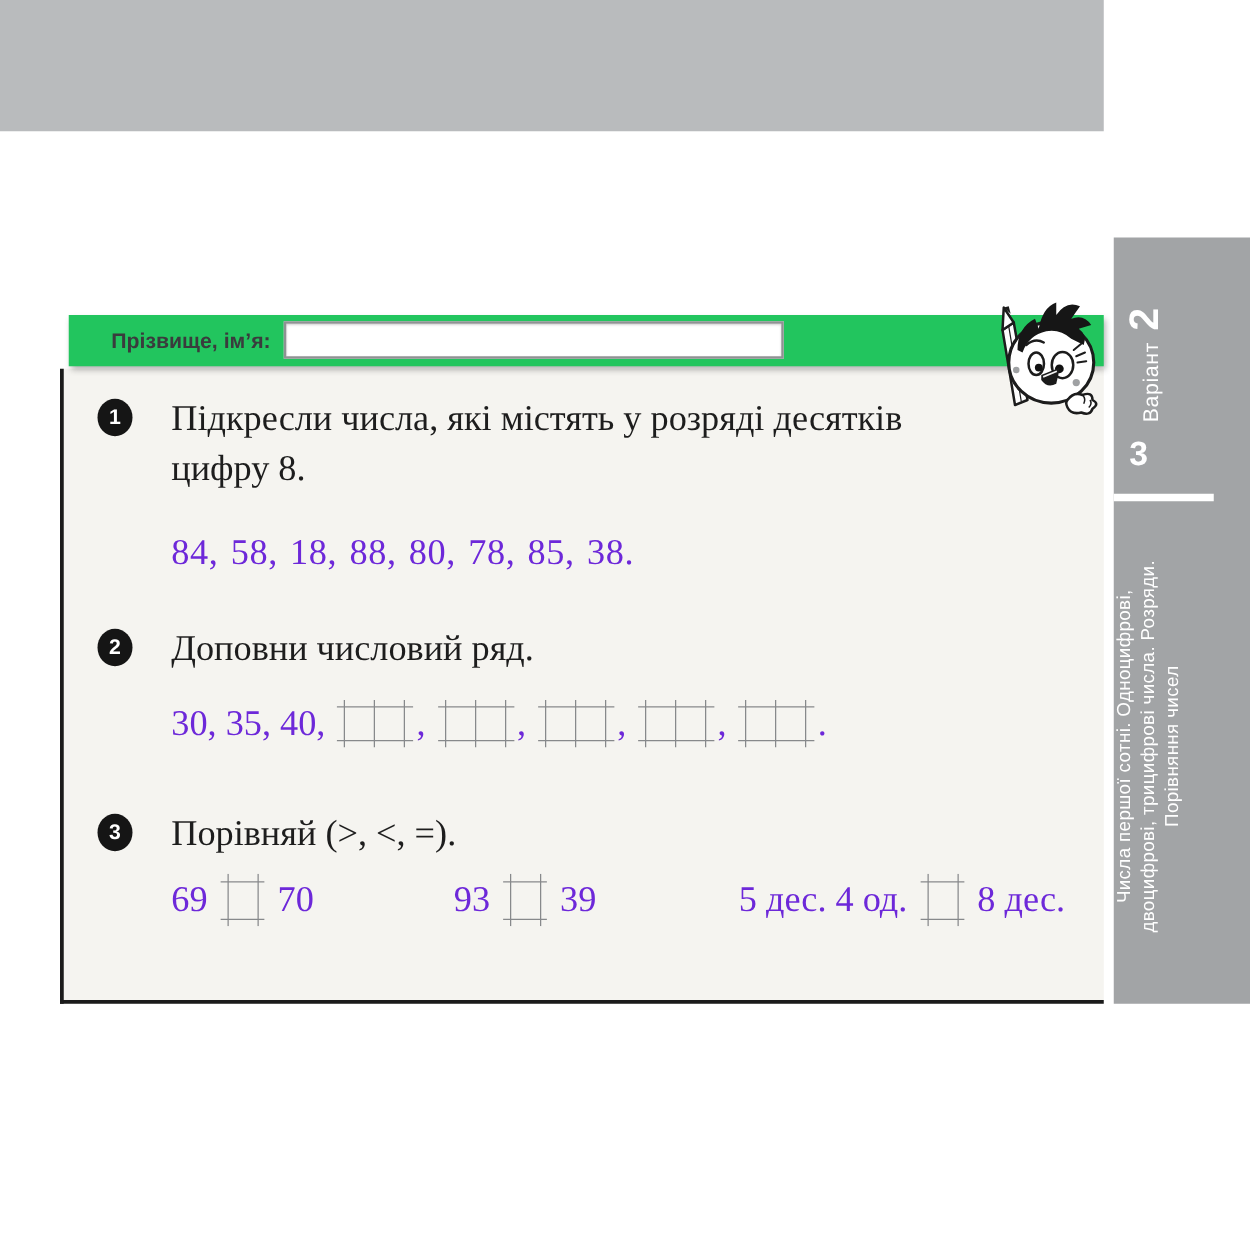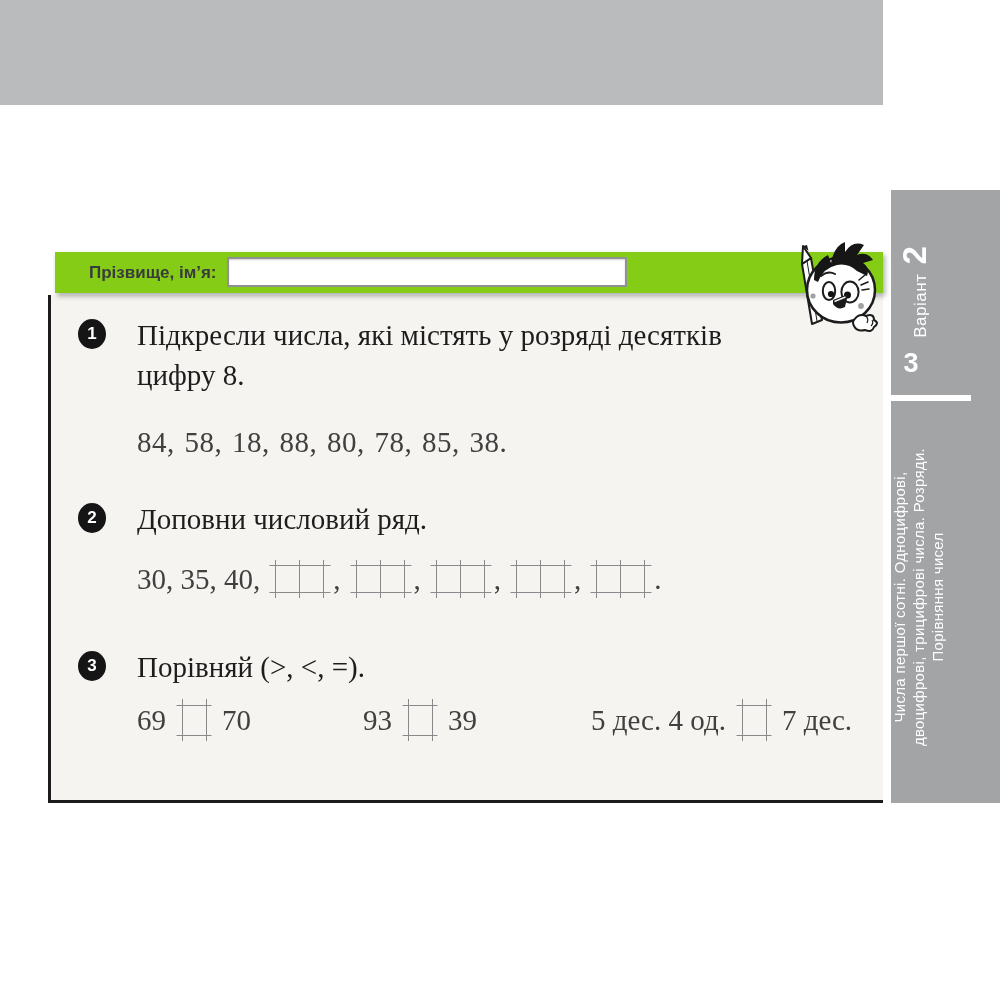--- a/index.html
+++ b/index.html
@@ -17,36 +17,36 @@
   .variant-word{font-size:17px;letter-spacing:.5px;}
   .variant-num{font-size:33px;font-weight:700;}
   .pagenum{position:absolute;left:6px;top:158px;width:28px;text-align:center;
         font-size:27px;font-weight:700;color:#ffffff;}
   .sepline{position:absolute;left:0;top:205px;width:80px;height:6px;background:#ffffff;}
   .topic{position:absolute;left:-177px;top:378px;width:410px;height:58px;
         transform:rotate(-90deg);color:#ffffff;font-size:15px;line-height:19px;
         text-align:center;letter-spacing:.3px;white-space:nowrap;}
 
   
-  .name-strip{position:absolute;left:55px;top:252px;width:828px;height:41px;background:#84cc16;
+  .name-strip{position:absolute;left:55px;top:252px;width:828px;height:41px;background:#22c55e;
         z-index:3;box-shadow:2px 3px 5px rgba(70,70,70,.45);}
   .name-label{position:absolute;left:34px;top:0;line-height:41px;font-size:17px;
         font-weight:700;color:#3a3b3d;}
   .name-input{position:absolute;left:172px;top:5px;width:400px;height:30px;background:#ffffff;
         border:2px solid #8f9193;box-sizing:border-box;box-shadow:inset 0 1px 2px rgba(0,0,0,.18);}
 
   
   .sheet{position:absolute;left:48px;top:295px;width:835px;height:508px;background:#f5f4f0;
         border-left:3px solid #1b1b1b;border-bottom:3px solid #1b1b1b;box-sizing:border-box;z-index:1;}
   .task{position:absolute;left:27px;display:flex;align-items:flex-start;}
   .num{width:28px;height:30px;border-radius:50%;background:#151515;color:#ffffff;
         font:700 17px/30px "Liberation Sans",sans-serif;text-align:center;margin-top:4px;flex:0 0 28px;}
   .txt{margin-left:31px;font:29px/40px "Liberation Serif",serif;color:#1d1d1d;width:745px;}
   .t1{top:20px}.t2{top:204px}.t3{top:352px}
-  .row{position:absolute;left:86px;font:29px/38px "Liberation Serif",serif;color:#404040;}
+  .row{position:absolute;left:86px;font:29px/38px "Liberation Serif",serif;color:#6d28d9;}
   .r-nums{top:128px;letter-spacing:.5px;word-spacing:2px;}
   .r-cells{top:265px;display:flex;align-items:center;}
   .r-cells svg{margin-left:9px;}
   .r-cells .sep{margin-left:2px;}
   .r-cmp{top:404px;display:flex;align-items:center;gap:28px;}
   .grp{display:flex;align-items:center;gap:10px;}
   .g2{margin-left:84px;text-align:right;}
   .g3{margin-left:86px;}
   .cellline{stroke:#87898b;stroke-width:1;}
 
@@ -164,21 +164,21 @@
         <span>39</span>
       </span>
       <span class="grp g3">
         <span>5 дес. 4 од.</span>
         <svg width="36" height="42" viewBox="0 0 36 42">
             <line class="cellline" x1="6.5" y1="0" x2="6.5" y2="42"></line>
             <line class="cellline" x1="30.5" y1="0" x2="30.5" y2="42"></line>
             <line class="cellline" x1="0.5" y1="6.5" x2="35.5" y2="6.5"></line>
             <line class="cellline" x1="0.5" y1="36.5" x2="35.5" y2="36.5"></line>
           </svg>
-        <span>7 дес.</span>
+        <span>8 дес.</span>
       </span>
     </div>
 
   </div>
 
   <svg class="mascot" viewBox="0 0 96 104">
     <g>
       <polygon points="16,34 25,28 36,90 26,94" fill="#fdfdfd" stroke="#1c1c1c" stroke-width="2" stroke-linejoin="round"></polygon>
       <polygon points="16,34 25,28 17,16" fill="#fdfdfd" stroke="#1c1c1c" stroke-width="2" stroke-linejoin="round"></polygon>
       <polygon points="17,16 21,15 22.5,21" fill="#1c1c1c"></polygon>

